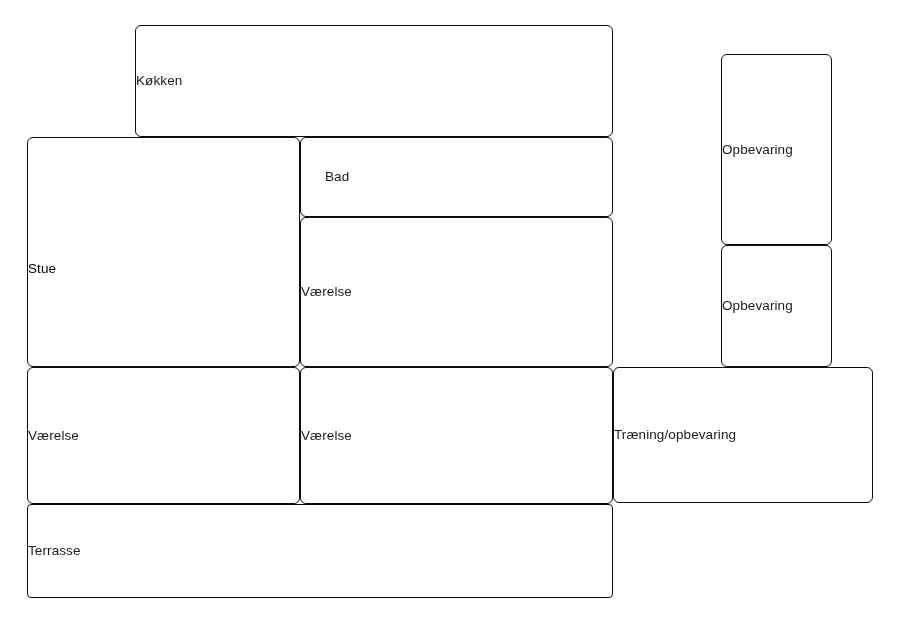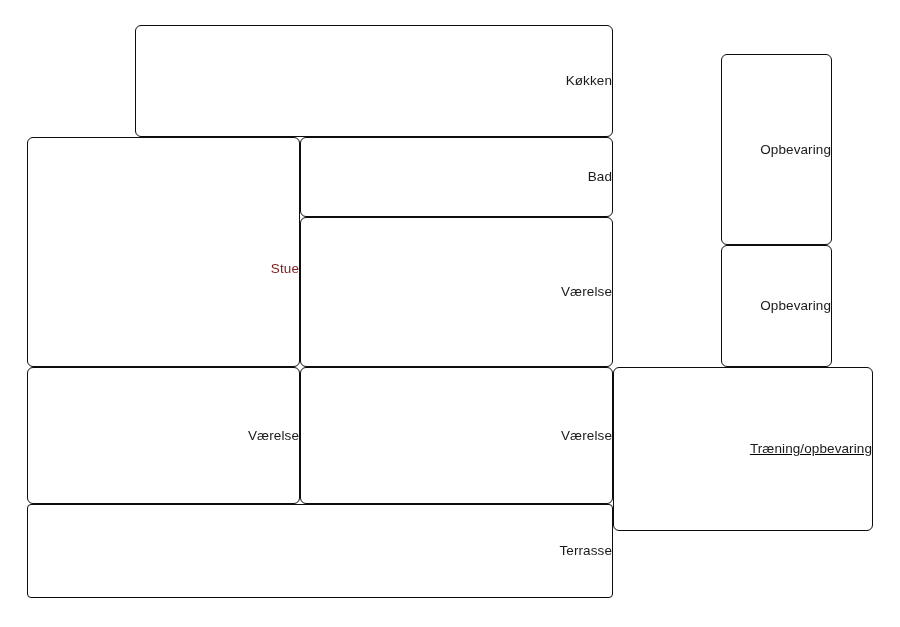--- a/index.html
+++ b/index.html
@@ -18,21 +18,21 @@
     overflow: hidden;
   }
   .room {
     position: absolute;
     box-sizing: border-box;
     background: #ffffff;
     border: 1.7px solid #0d0d0d;
     border-radius: 6px;
     display: flex;
     align-items: center;
-    justify-content: flex-end;
+    justify-content: flex-start;
   }
   .room-label {
     font-family: "Liberation Sans", sans-serif;
     font-size: 13.5px;
     line-height: 1;
     color: #1a1a1a;
     letter-spacing: 0.1px;
     white-space: nowrap;
     text-align: center;
     -webkit-font-smoothing: antialiased;
@@ -41,24 +41,24 @@
 </head>
 <body>
 
 <div id="floorplan" style="width: 900px; height: 627px; background: rgb(255, 255, 255);">
 
   <div class="room" style="left: 135px; top: 25px; width: 478px; height: 112px; border: 1.7px solid rgb(13, 13, 13); border-radius: 6px;">
     <span class="room-label" style="color: rgb(26, 26, 26); font-size: 13.5px;">Køkken</span>
   </div>
 
   <div class="room" style="left: 27px; top: 137px; width: 273px; height: 230px; border: 1.7px solid rgb(13, 13, 13); border-radius: 6px;">
-    <span class="room-label" style="color: #7f1d1d; font-size: 13.5px; margin-top: 33px;">Stue</span>
+    <span class="room-label" style="color: #000000; font-size: 13.5px; margin-top: 33px;">Stue</span>
   </div>
 
-  <div class="room" style="left: 300px; top: 137px; width: 313px; height: 80px; border: 1.7px solid rgb(13, 13, 13); border-radius: 6px;">
+  <div class="room" style="left: 300px; top: 137px; width: 313px; height: 80px; border: 1.7px solid rgb(13, 13, 13); border-radius: 6px; padding-left: 24px;">
     <span class="room-label" style="color: rgb(26, 26, 26); font-size: 13.5px;">Bad</span>
   </div>
 
   <div class="room" style="left: 300px; top: 217px; width: 313px; height: 150px; border: 1.7px solid rgb(13, 13, 13); border-radius: 6px;">
     <span class="room-label" style="color: rgb(26, 26, 26); font-size: 13.5px;">Værelse</span>
   </div>
 
   <div class="room" style="left: 27px; top: 367px; width: 273px; height: 137px; border: 1.7px solid rgb(13, 13, 13); border-radius: 6px;">
     <span class="room-label" style="color: rgb(26, 26, 26); font-size: 13.5px;">Værelse</span>
   </div>
@@ -72,17 +72,17 @@
   </div>
 
   <div class="room" style="left: 721px; top: 54px; width: 111px; height: 191px; border: 1.7px solid rgb(13, 13, 13); border-radius: 6px;">
     <span class="room-label" style="color: rgb(26, 26, 26); font-size: 13.5px;">Opbevaring</span>
   </div>
 
   <div class="room" style="left: 721px; top: 245px; width: 111px; height: 122px; border: 1.7px solid rgb(13, 13, 13); border-radius: 6px;">
     <span class="room-label" style="color: rgb(26, 26, 26); font-size: 13.5px;">Opbevaring</span>
   </div>
 
-  <div class="room" style="left: 613px; top: 367px; width: 260px; height: 164px; border: 1.7px solid rgb(13, 13, 13); border-radius: 6px; text-decoration: underline;">
+  <div class="room" style="left: 613px; top: 367px; width: 260px; height: 136px; border: 1.7px solid rgb(13, 13, 13); border-radius: 6px;">
     <span class="room-label" style="color: rgb(26, 26, 26); font-size: 13.5px;">Træning/opbevaring</span>
   </div>
 
 </div>
 
 </body></html>

